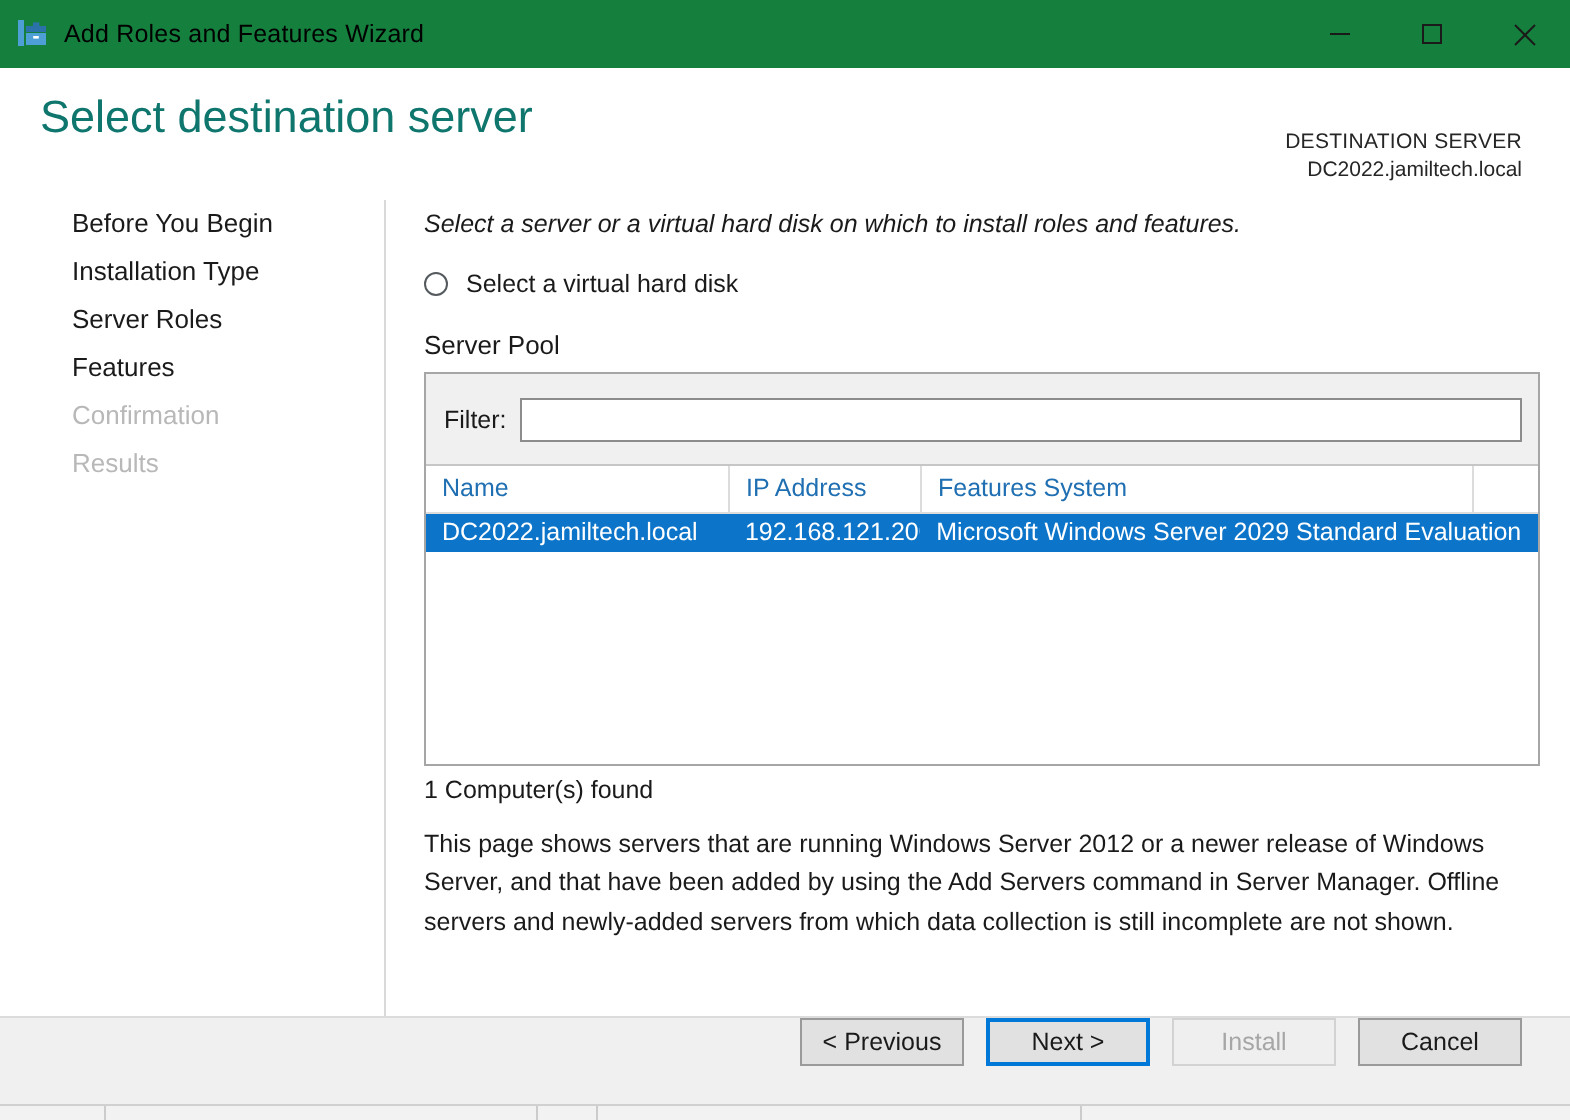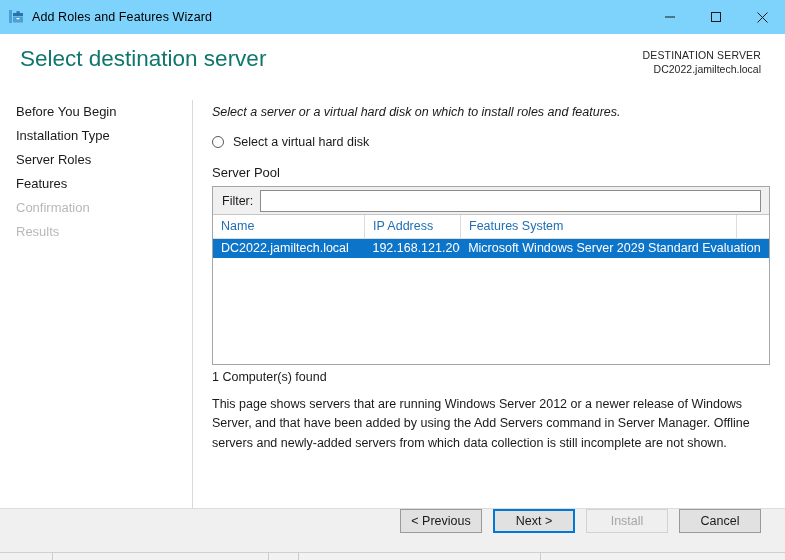--- a/index.html
+++ b/index.html
@@ -20,21 +20,21 @@
     background: #ffffff;
     box-sizing: border-box;
   }
 
   
   .titlebar {
     position: absolute;
     left: 0; top: 0;
     width: 785px;
     height: 34px;
-    background: #7dd3fc;
+    background: #15803d;
     display: flex;
     align-items: center;
   }
   .app-icon {
     width: 16px; height: 16px;
     margin-left: 8px;
     margin-right: 8px;
     position: relative;
     flex: 0 0 auto;
   }
@@ -73,21 +73,21 @@
   .page-title {
     position: absolute;
     left: 20px; top: 12px;
     font-size: 22.5px;
     color: #0f766e;
     font-weight: 400;
     white-space: nowrap;
   }
   .dest-block {
     position: absolute;
-    right: 24px; top: 14px;
+    right: 24px; top: 30px;
     text-align: right;
     line-height: 1.35;
   }
   .dest-label {
     font-size: 10.5px;
     color: #262626;
     letter-spacing: 0.15px;
   }
   .dest-value {
     font-size: 10.5px;
@@ -97,21 +97,21 @@
   
   .sidebar {
     position: absolute;
     left: 0; top: 100px;
     width: 193px;
     height: 412px;
   }
   .nav-item {
     height: 24px;
     line-height: 24px;
-    padding-left: 16px;
+    padding-left: 36px;
     font-size: 13px;
     color: #1a1a1a;
     white-space: nowrap;
     margin-bottom: 0px;
   }
   .nav-item.selected {
     background: #0b6cb8;
     color: #ffffff;
     margin-right: 3px;
   }
@@ -178,21 +178,21 @@
   
   .pool-box {
     width: 558px;
     border: 1px solid #a6a6a6;
     box-sizing: border-box;
     background: #ffffff;
   }
   .filter-bar {
     background: #f0f0f0;
     border-bottom: 1px solid #c6c6c6;
-    height: 28px;
+    height: 46px;
     display: flex;
     align-items: center;
     padding: 0 8px 0 9px;
     box-sizing: border-box;
   }
   .filter-label {
     font-size: 12.5px;
     color: #1a1a1a;
     margin-right: 7px;
     white-space: nowrap;

